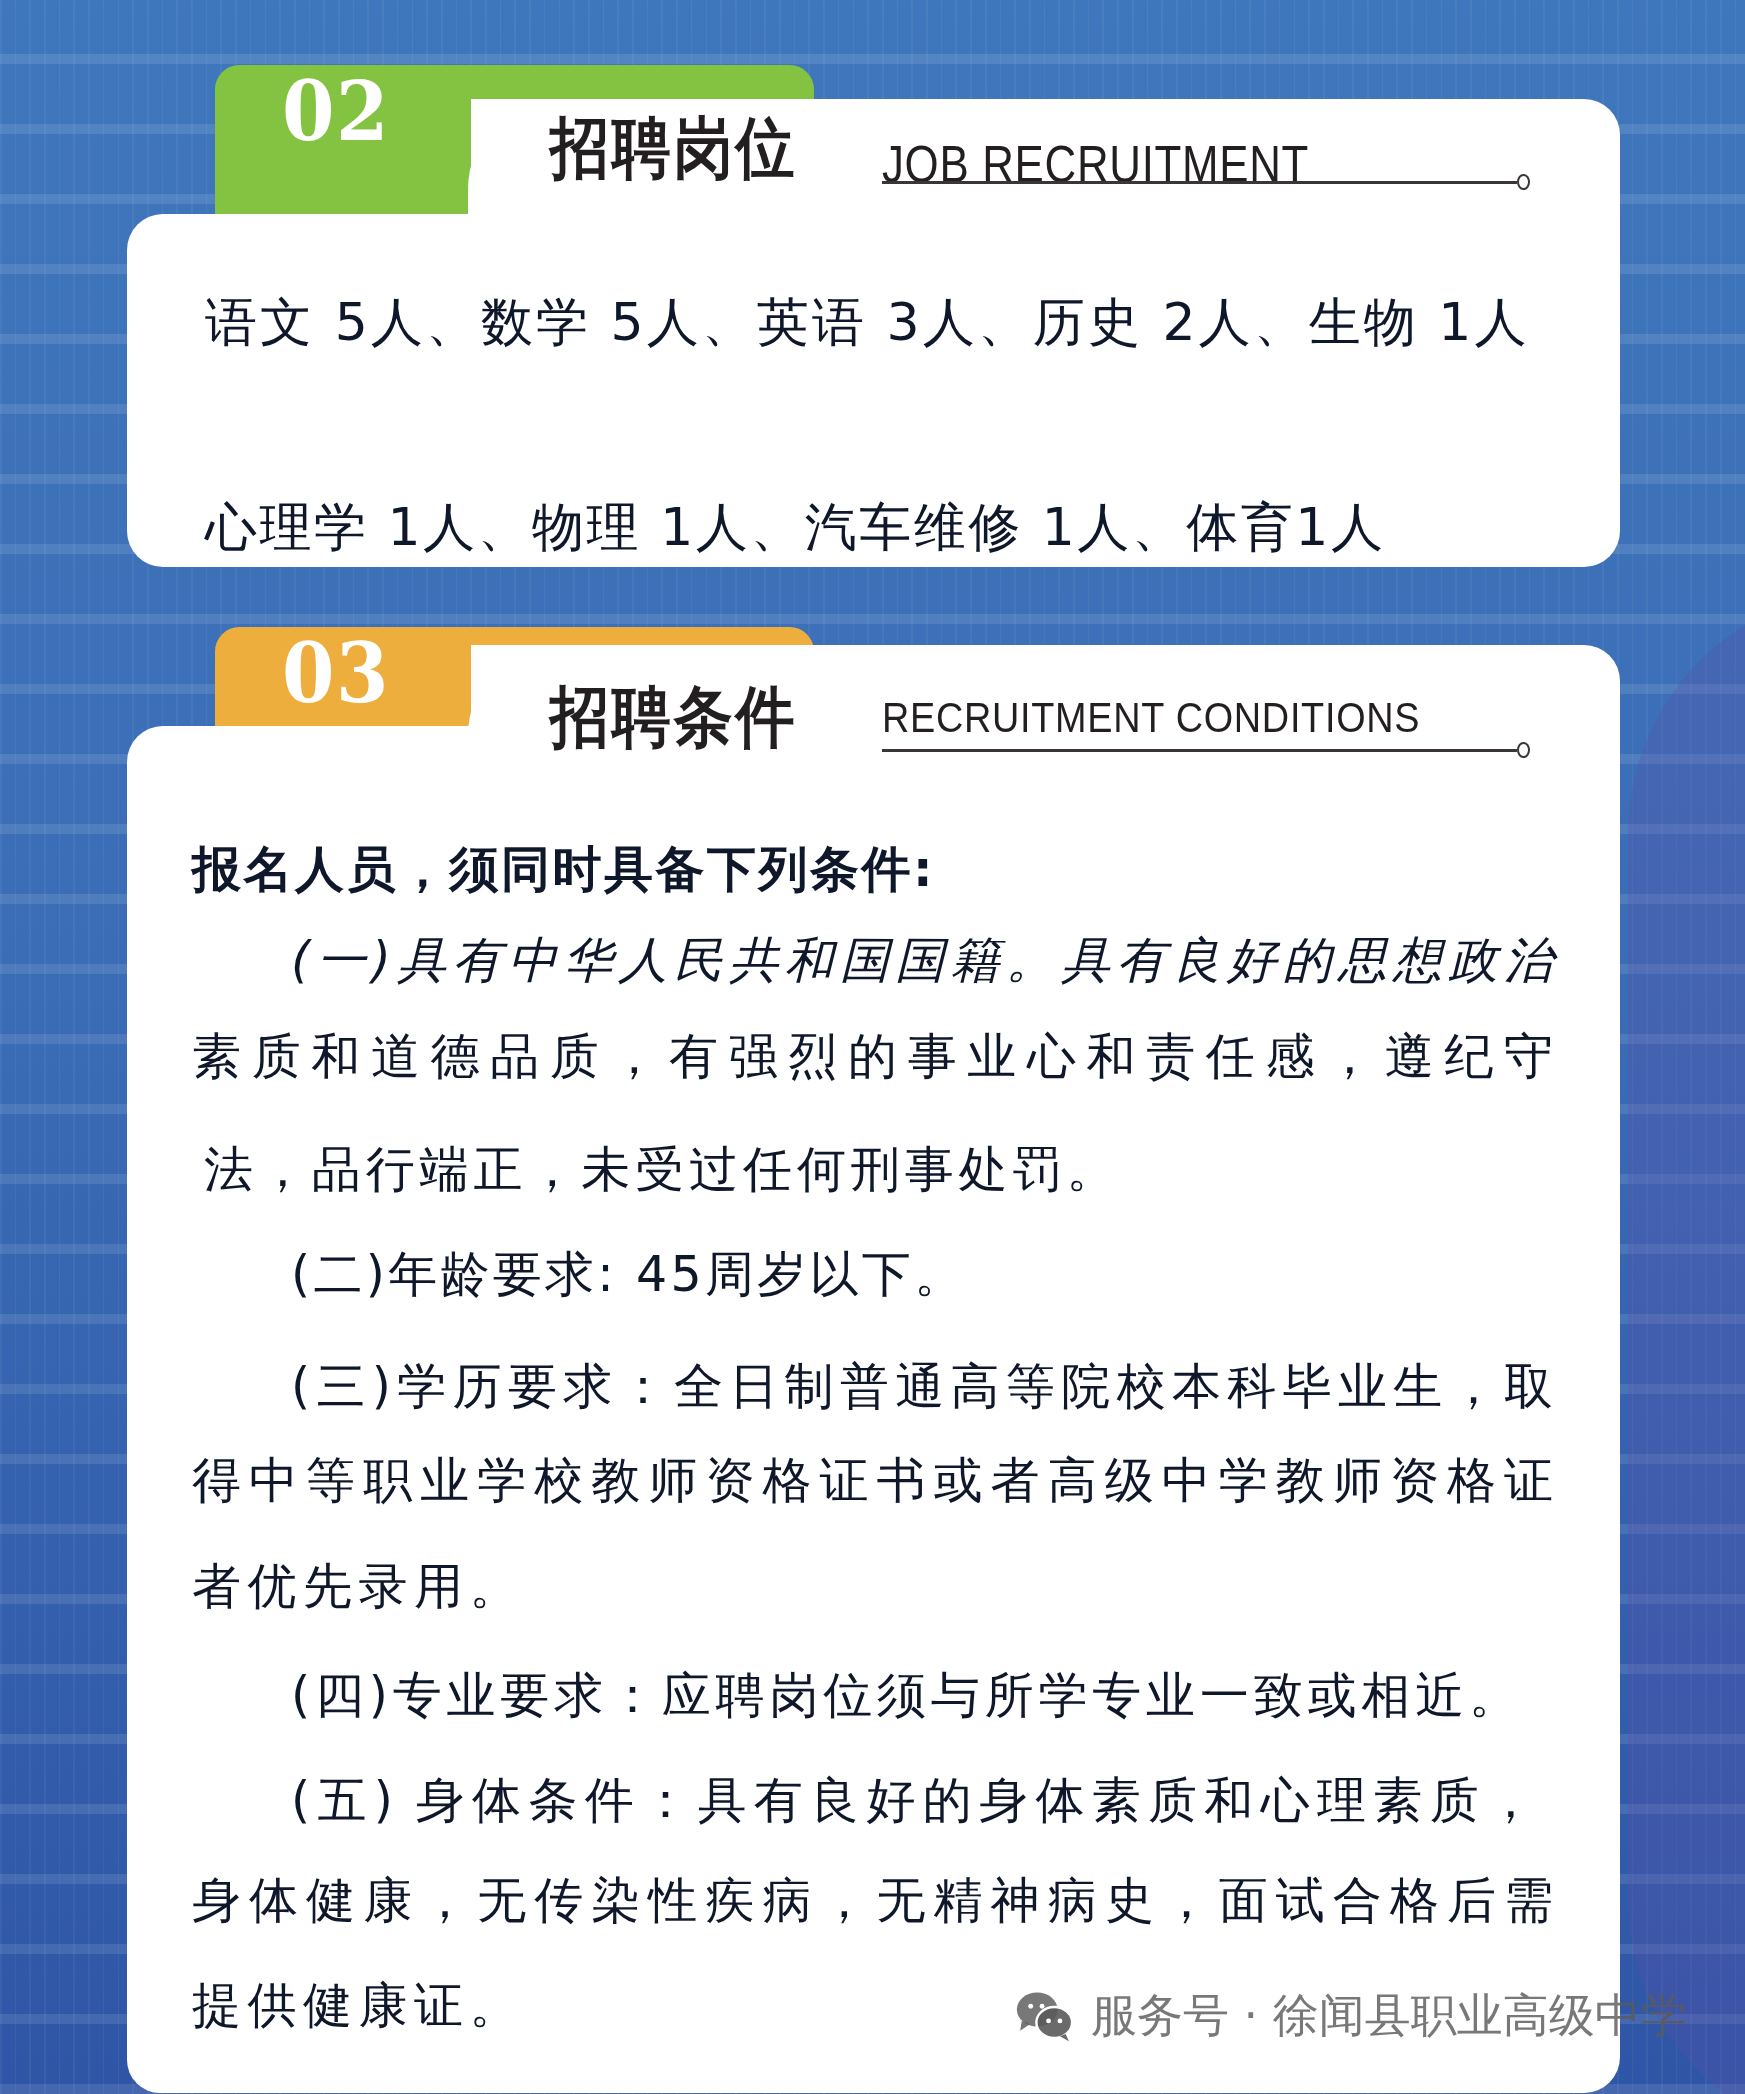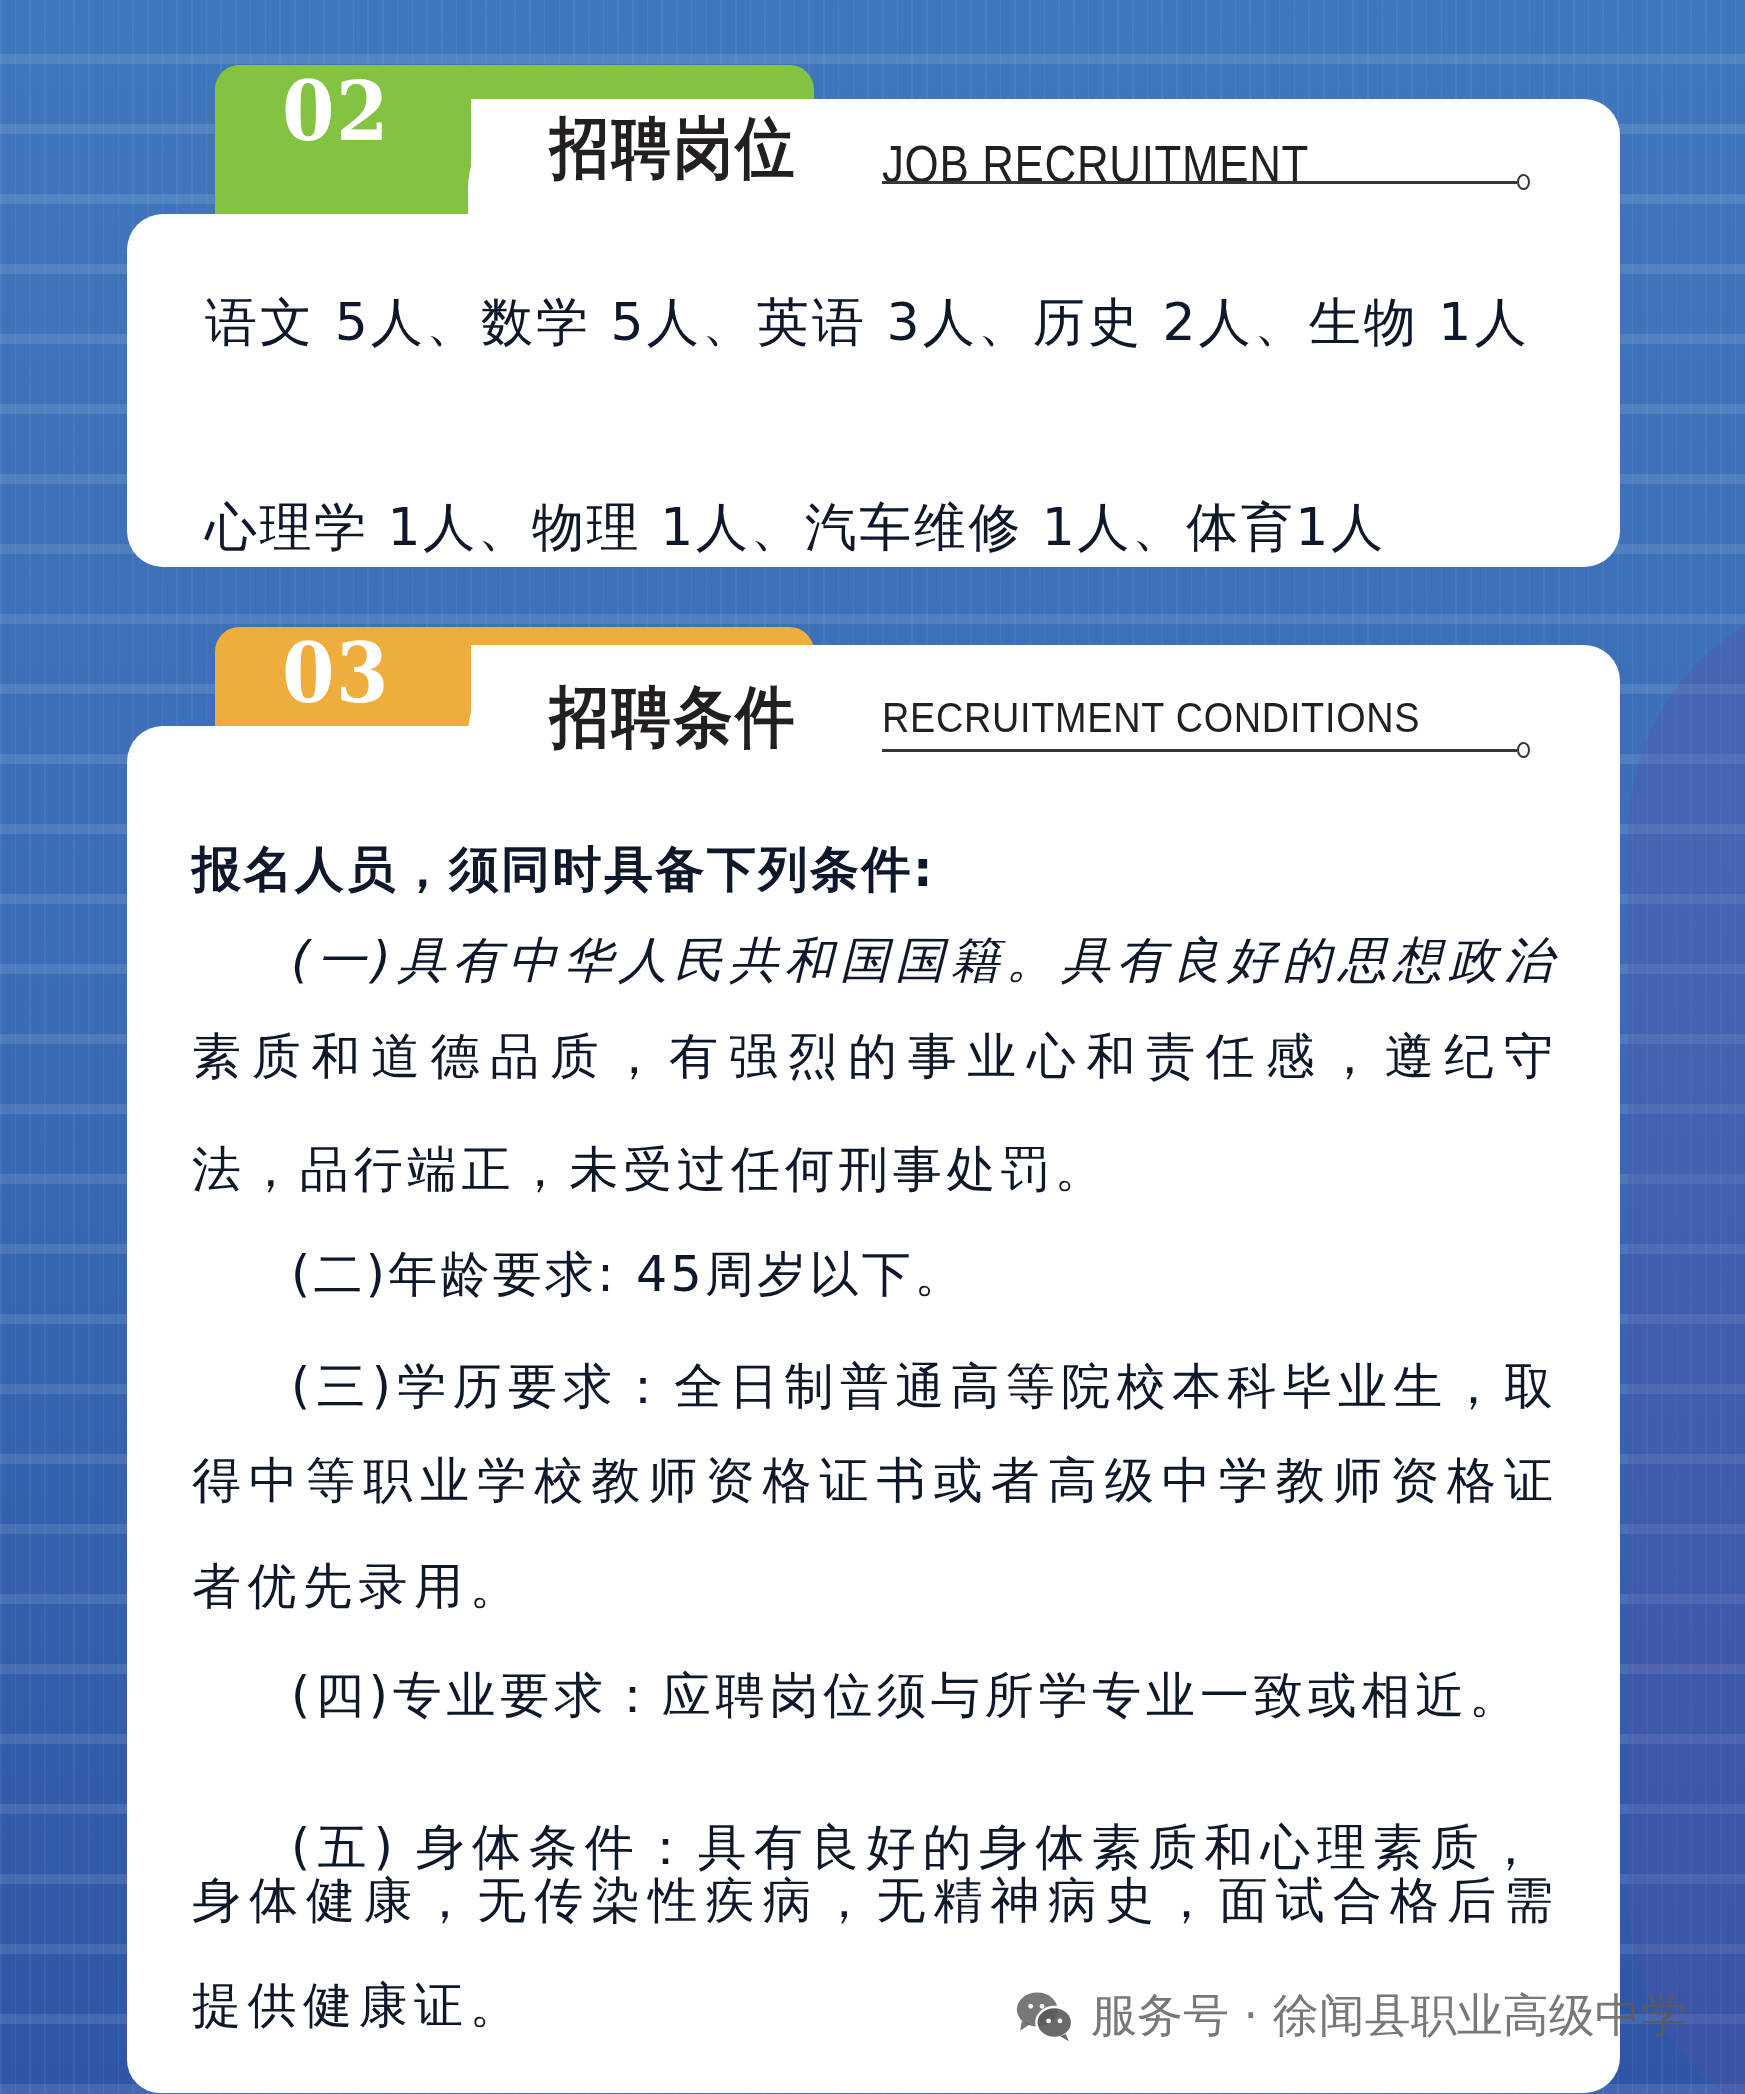--- a/index.html
+++ b/index.html
@@ -115,27 +115,27 @@
 
 <div class="title-cn" style="top:684px;">招聘条件</div>
 <div class="title-en" style="top:696px; font-size:43px; transform:scaleX(0.88);">RECRUITMENT CONDITIONS</div>
 <div class="title-line" style="top:749px; width:635px;"></div>
 <div class="title-dot" style="left:1517px; top:742px;"></div>
 
 <div class="line bold" style="left:192px; top:845px; letter-spacing:2.5px;">报名人员，须同时具备下列条件:</div>
 
 <div class="line jline" style="left:291px; top:936px; width:1262px;font-style:italic;">(一)具有中华人民共和国国籍。具有良好的思想政治</div>
 <div class="line jline" style="left:192px; top:1032px; width:1361px;">素质和道德品质，有强烈的事业心和责任感，遵纪守</div>
-<div class="line" style="left:192px; top:1145px; letter-spacing:4.9px;">法，品行端正，未受过任何刑事处罚。</div>
+<div class="line" style="left:204px; top:1145px; letter-spacing:4.9px;">法，品行端正，未受过任何刑事处罚。</div>
 <div class="line" style="left:291px; top:1250px; letter-spacing:3.3px;">(二)年龄要求: 45周岁以下。</div>
 <div class="line jline" style="left:291px; top:1354px; width:1262px;margin-top:8px;">(三)学历要求：全日制普通高等院校本科毕业生，取</div>
 <div class="line jline" style="left:192px; top:1456px; width:1361px;">得中等职业学校教师资格证书或者高级中学教师资格证</div>
 <div class="line" style="left:192px; top:1562px; letter-spacing:6.5px;">者优先录用。</div>
 <div class="line jline" style="left:291px; top:1671px; width:1227px;">(四)专业要求：应聘岗位须与所学专业一致或相近。</div>
-<div class="line jline" style="left:291px; top:1776px; width:1244px;margin-top:47px;">(五) 身体条件：具有良好的身体素质和心理素质，</div>
+<div class="line jline" style="left:291px; top:1776px; width:1244px;">(五) 身体条件：具有良好的身体素质和心理素质，</div>
 <div class="line jline" style="left:192px; top:1876px; width:1361px;">身体健康，无传染性疾病，无精神病史，面试合格后需</div>
 <div class="line" style="left:192px; top:1981px; letter-spacing:6.5px;">提供健康证。</div>
 
 <div class="watermark">
   <span style="display:inline-block; width:59px; height:52px;">
     <svg width="59" height="52" viewBox="0 0 72 64">
       <ellipse cx="27" cy="24" rx="25" ry="21" fill="rgba(90,90,90,0.82)"></ellipse>
       <path d="M8 38 L6 50 L18 42 Z" fill="rgba(90,90,90,0.82)"></path>
       <ellipse cx="48" cy="40" rx="22" ry="19" fill="rgba(90,90,90,0.9)" stroke="#fff" stroke-width="3"></ellipse>
       <path d="M62 54 L66 63 L55 57 Z" fill="rgba(90,90,90,0.9)"></path>

